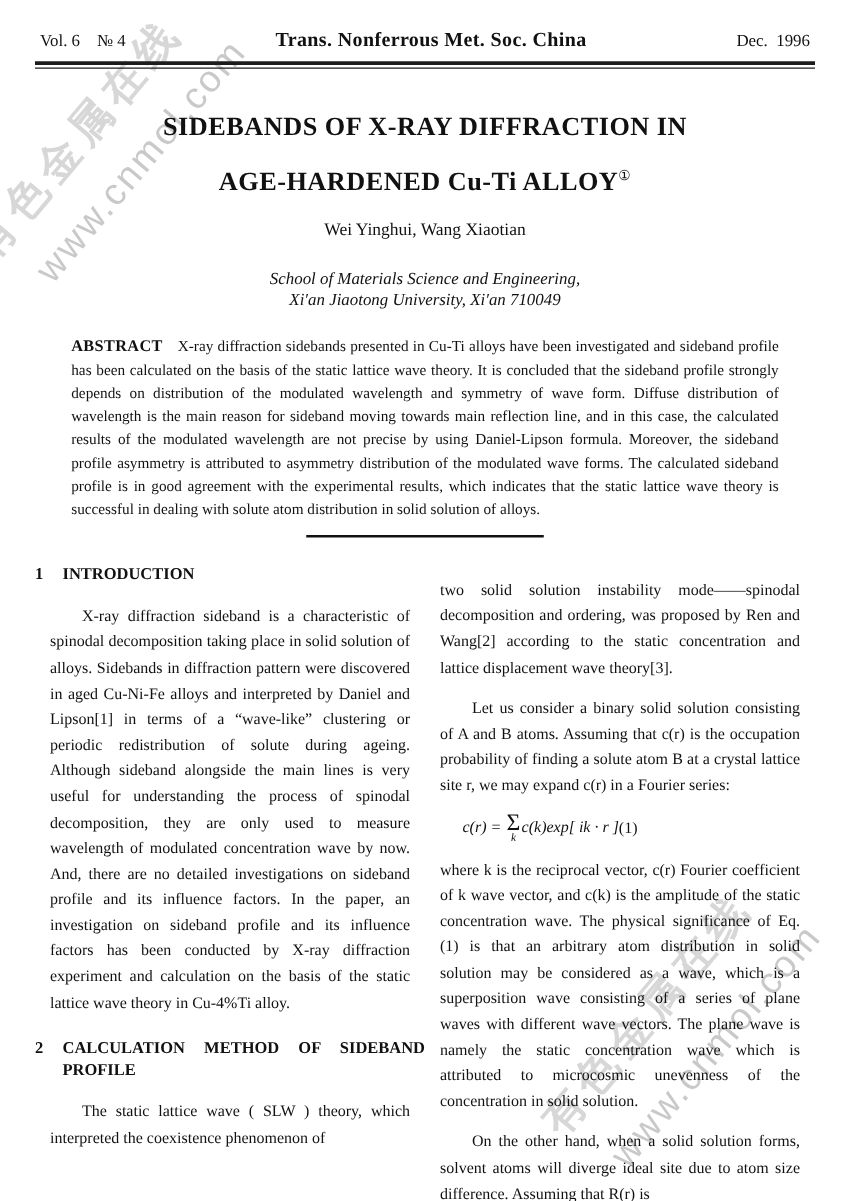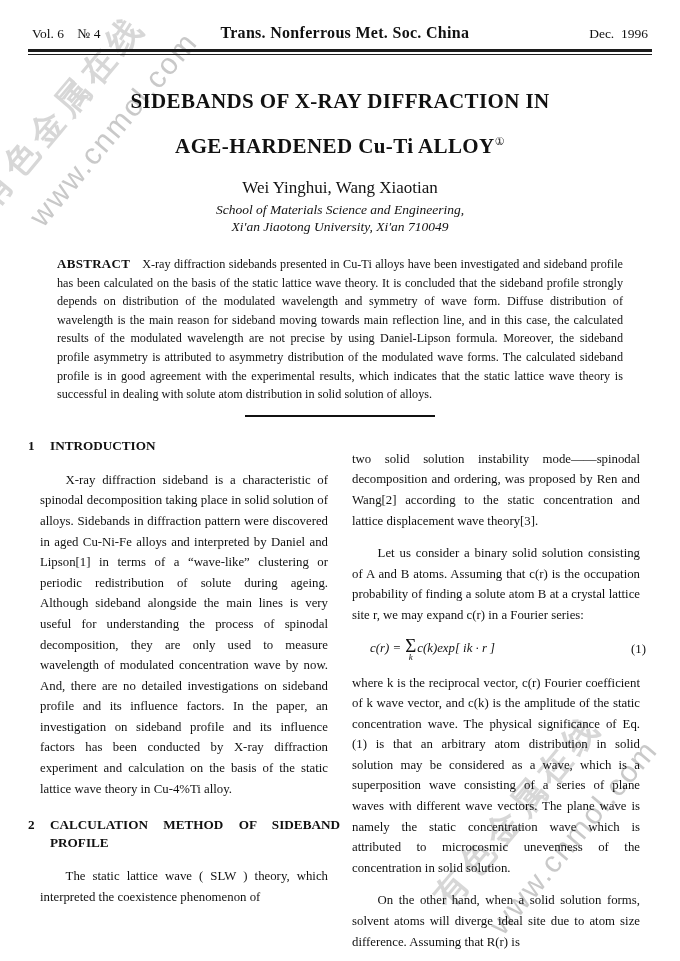--- a/index.html
+++ b/index.html
@@ -33,22 +33,22 @@
     display:flex;justify-content:space-between;align-items:baseline;
     font-size:13.5px;padding:0 4px 7px 4px;text-align:right;
   }
   .journal-row .jr-left,.journal-row .jr-right{white-space:pre;}
   .journal-row .jr-center{font-weight:bold;font-size:16px;letter-spacing:.3px;}
   .header-rule{border-top:3px solid #1c1c1c;border-bottom:1px solid #1c1c1c;height:2px;}
   
   .title{margin-top:26px;text-align:center;font-weight:bold;font-size:21px;line-height:40px;letter-spacing:.4px;}
   .title sup{font-size:11px;font-weight:normal;}
   
-  .authors{margin-top:12px;text-align:center;font-size:17px;}
-  .affil{ text-align:center;font-size:13.5px;font-style:italic;line-height:17px;margin-top:3px;}
+  .authors{margin-top:12px;text-align:center;font-size:14px;}
+  .affil{ text-align:center;font-size:13.5px;font-style:italic;line-height:17px;margin-top:21px;}
   
   .abstract{margin:20px 29px 0;}
   .abstract p{margin:0;font-size:12.2px;line-height:18.6px;text-align:justify;}
   .ab-label{font-weight:bold;font-size:13px;margin-right:12px;letter-spacing:.3px;}
   .keywords{margin:6px 29px 0;font-size:12.2px;line-height:18px;}
   .kw-label{font-weight:bold;font-size:13px;margin-right:12px;}
   .kw-text{white-space:pre-wrap;}
   .kw-divider{width:190px;border:none;border-top:2px solid #111;margin:11px auto 0 auto;}
   
   .columns{display:flex;margin-top:20px;}
@@ -57,21 +57,21 @@
     font-weight:bold;font-size:13.2px;line-height:18px;
     margin:0 0 15px 0;
     padding-left:22px;text-indent:-22px;
   }
   .sec-heading .sec-num{display:inline-block;width:22px;text-indent:0;}
   .sec-heading.second{margin-top:17px;margin-bottom:14px;}
   .col p{margin:12px;text-indent:2em;}
   .col p.cont{text-indent:0;}
   
   .equation{
-    display:flex;justify-content:space-between;align-items:center;
+    display:flex;justify-content:flex-start;align-items:center;
     font-style:italic;margin:3px 0 3px 0;
   }
   .eq-body{margin-left:30px;}
   .eq-sum{display:inline-flex;flex-direction:column;align-items:center;vertical-align:middle;margin:0 1px;}
   .eq-sigma{font-size:19px;line-height:15px;font-style:normal;}
   .eq-sub{font-size:9px;line-height:8px;}
   .eq-num{font-style:normal;margin-right:6px;}
   
   .footnote{margin-top:10px;}
   .fn-rule{width:150px;border:none;border-top:1.5px solid #111;margin:12px 0 12px 2px;}

